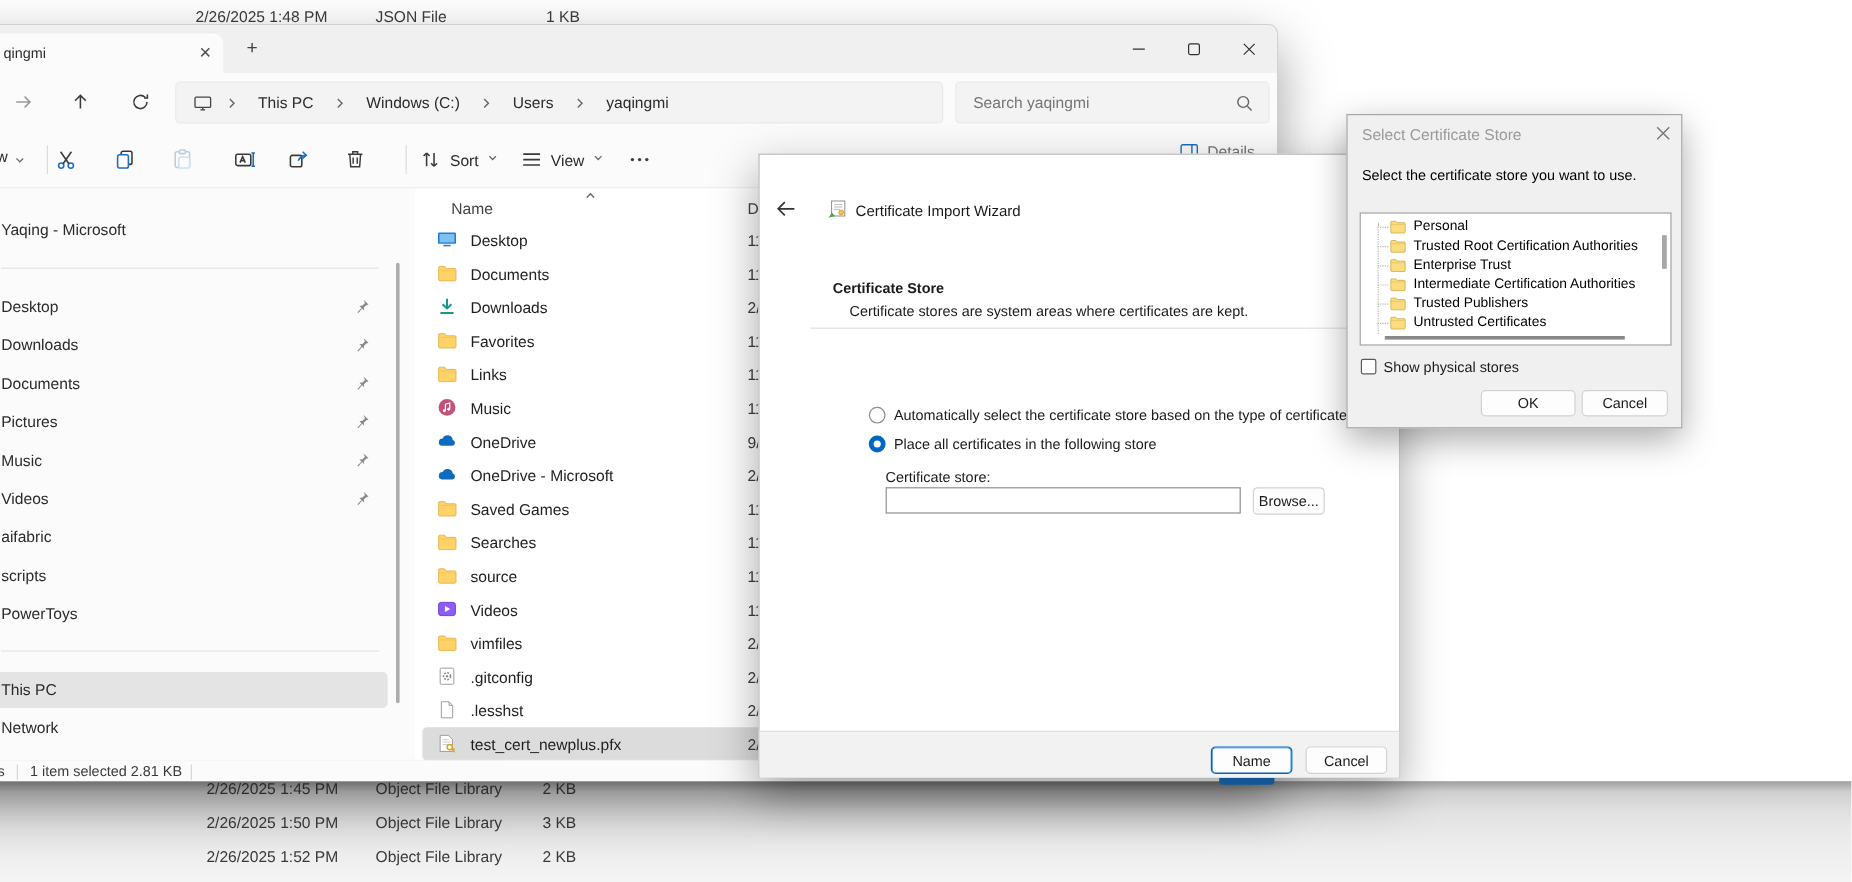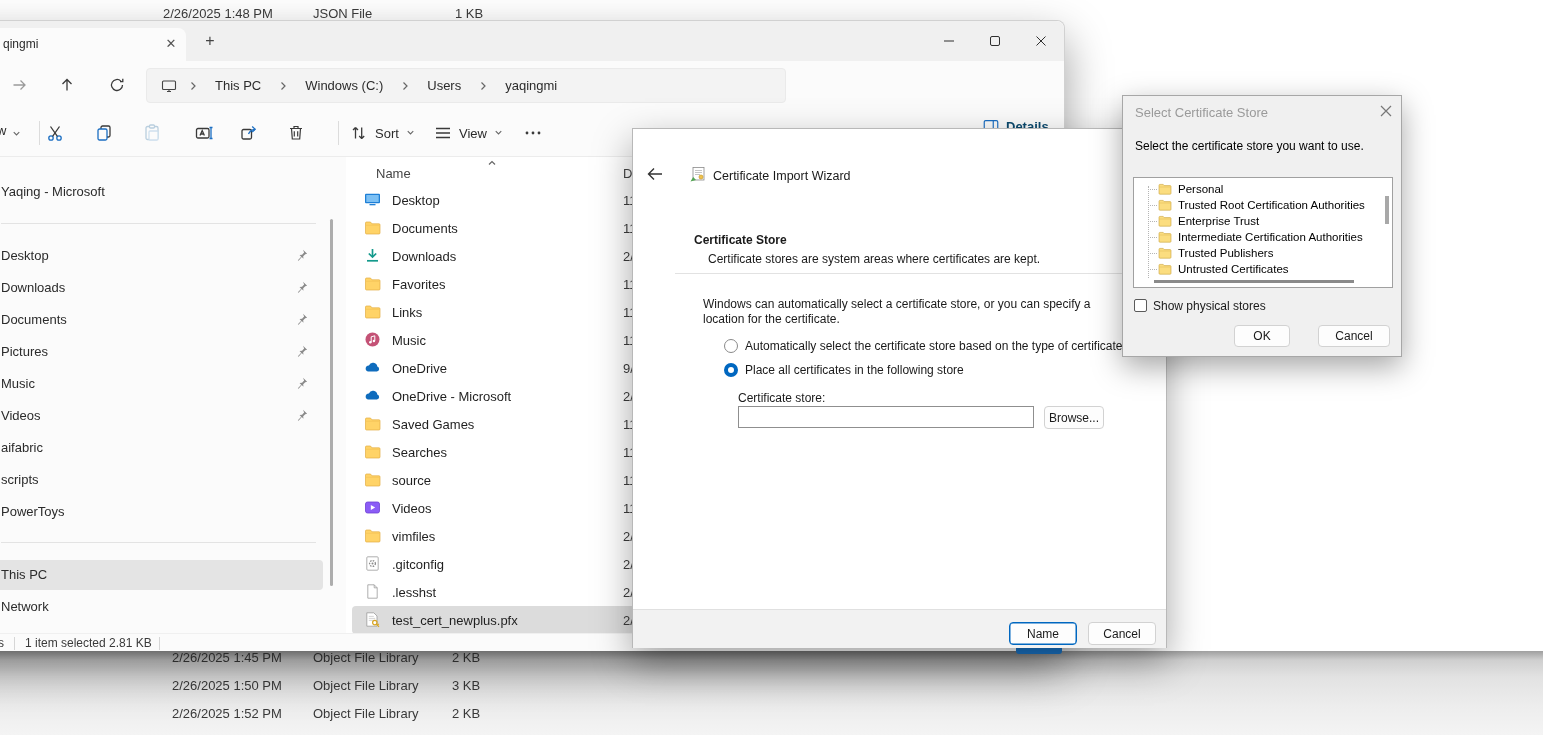--- a/index.html
+++ b/index.html
@@ -45,21 +45,21 @@
 
   .toolbar { position:absolute; left:0; top:88px; width:100%; height:48px; background:#fbfbfb; border-bottom:1px solid #ececec; }
   .tbtn { position:absolute; top:6px; height:36px; display:flex; align-items:center; justify-content:space-between; border-radius:4px; }
   .tbtn svg { width:20px; height:20px; }
   .tdivider { position:absolute; top:12px; width:1px; height:24px; background:#dcdcdc; }
   .tlabel { font-size:13px; color:#2b2b2b; margin:0 6px; }
   .tchev svg { width:11px; height:11px; }
   .newfrag { position:absolute; left:56px; top:14px; font-size:13px; color:#2b2b2b; }
   .details-frag { position:absolute; left:1041px; top:8px; display:flex; align-items:center; }
   .details-frag svg { width:18px; height:18px; }
-  .details-frag .tlabel { color:#0c4a6e;font-weight:bold; }
+  .details-frag .tlabel { color:#737373; }
 
   
   .sidebar { position:absolute; left:0; top:136px; width:405px; height:476px; background:#fbfbfb; }
   .sitem { position:absolute; left:50px; width:332px; height:30px; border-radius:4px; font-size:13px; color:#2b2b2b; }
   .sitem .slabel { position:absolute; left:10px; top:7px; }
   .sitem.profile .slabel { left:10px; }
   .sitem.sel { background:#e4e4e4; }
   .pin { position:absolute; right:14px; top:7px; width:15px; height:15px; }
   .pin svg { width:15px; height:15px; }
   .ssep { position:absolute; left:60px; width:315px; height:1px; background:#e3e3e3; }
@@ -120,21 +120,21 @@
   .sd-treeline { position:absolute; left:14px; top:8px; width:1px; height:92px; border-left:1px dotted #b5b5b5; }
   .titem { position:absolute; left:8px; width:240px; height:16px; }
   .titem .stub { position:absolute; left:6px; top:8px; width:9px; height:1px; border-top:1px dotted #b5b5b5; }
   .titem .tfold { position:absolute; left:16px; top:1px; width:14px; height:14px; }
   .titem .tfold svg { width:14px; height:14px; }
   .titem .tlbl { position:absolute; left:36px; top:2px; font-size:11.5px; color:#000; white-space:nowrap; }
   .sd-vscroll { position:absolute; right:3px; top:18px; width:4px; height:28px; background:#a8a8a8; }
   .sd-hscroll { position:absolute; left:20px; bottom:4px; width:200px; height:3px; background:#8a8a8a; }
   .sd-check { position:absolute; left:11px; top:203px; width:13px; height:13px; background:#fff; border:1px solid #5a5a5a; border-radius:2px; }
   .sd-checklbl { position:absolute; left:30px; top:203px; }
-  .sd-ok { position:absolute; left:111px; top:229px; width:56px; height:22px; }
+  .sd-ok { position:absolute; left:111px; top:229px; width:79px; height:22px; }
   .sd-cancelbtn { position:absolute; left:195px; top:229px; width:72px; height:22px; }
 </style>
 </head>
 <body>
 
 <div class="abs bd-top-row">
   <span class="bd-col-date" style="left:163px">2/26/2025 1:48 PM</span>
   <span class="bd-col-type" style="left:313px">JSON File</span>
   <span class="bd-col-size" style="left:455px">1 KB</span>
 </div>
@@ -232,20 +232,28 @@
           </span>
 
           <span class="crumb">
             <svg class="chev" viewBox="0 0 12 12" fill="none" stroke="#666" stroke-width="1.2">
               <path d="M4.5 2.5 8 6l-3.5 3.5"></path>
             </svg>
             <span class="clabel">yaqingmi</span>
           </span>
         </span>
     </div>
+    <div class="searchfield">
+      <input placeholder="Search yaqingmi" style="">
+      <span class="sic">
+        <svg viewBox="0 0 16 16" fill="none" stroke="#666" stroke-width="1.2">
+            <circle cx="7" cy="7" r="4.5"></circle>
+            <path d="M10.5 10.5 14 14"></path>
+          </svg></span>
+    </div>
   </div>
 
   <div class="toolbar">
     <span class="newfrag"><span>w</span></span>
     <span class="tbtn tchev" style="left:70px;width:16px">
       <svg viewBox="0 0 12 12" fill="none" stroke="#666" stroke-width="1.2">
           <path d="M3 4.5 6 7.5 9 4.5"></path>
         </svg>
       </span>
     <span class="tdivider" style="left:98px"></span>
@@ -598,21 +606,20 @@
         <path d="M6 4.5h7M6 6.5h7M6 8.5h5" stroke="#b5b5b5" stroke-width=".8"></path>
         <circle cx="12" cy="11" r="2" fill="#f0c24b" stroke="#c89b2a" stroke-width=".7"></circle>
         <path d="M1.5 15.5 7 14l-2.8-3z" fill="#52a552"></path>
       </svg></span>
   <span class="wiz-title">Certificate Import Wizard</span>
 
   <span class="wiz-heading">Certificate Store</span>
   <span class="wiz-sub">Certificate stores are system areas where certificates are kept.</span>
   <div class="wiz-hr"></div>
 
-  <div class="wiz-body">Windows can automatically select a certificate store, or you can specify a location for the certificate.</div>
 
   <div class="radio-row" style="top:210px">
     <span class="radio"></span>
     <span>Automatically select the certificate store based on the type of certificate</span>
   </div>
   <div class="radio-row" style="top:234px">
     <span class="radio on"></span>
     <span>Place all certificates in the following store</span>
   </div>
 

